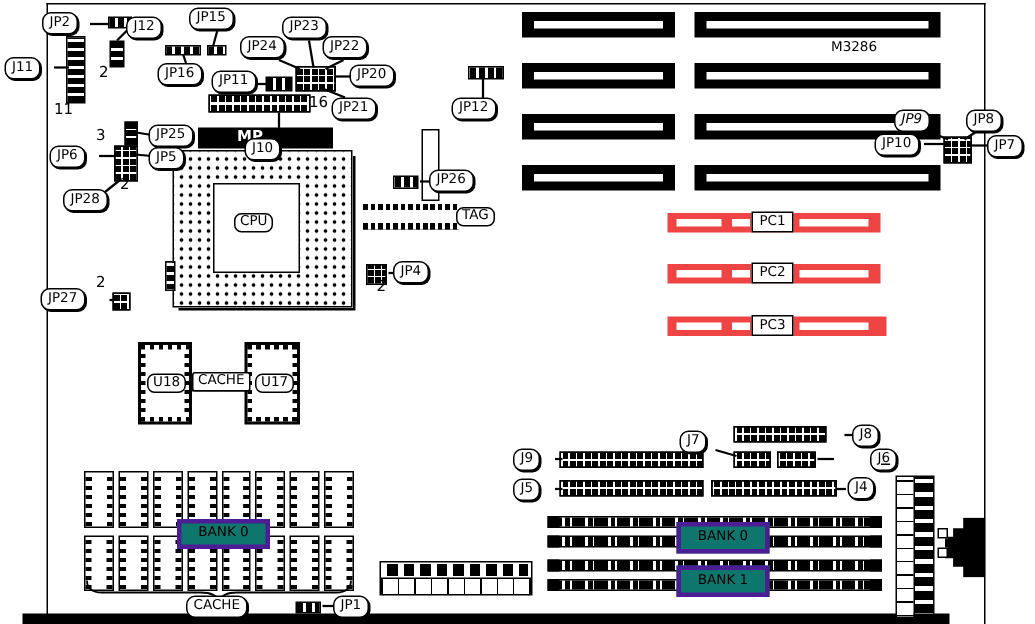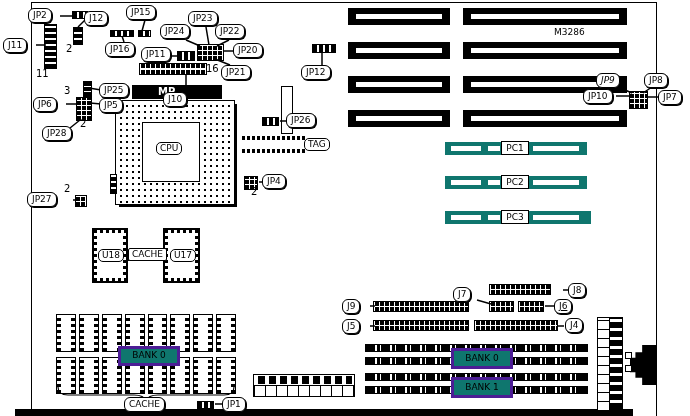--- a/index.html
+++ b/index.html
@@ -16,21 +16,21 @@
   .chiplbl{position:absolute;background:#fff;border:1.5px solid #000;border-radius:5px;
        font-size:9px;line-height:11px;padding:0 3px;z-index:8;white-space:nowrap;}
   
   .boxlbl{position:absolute;background:#0f766e;border:3px solid #4c1d95;font-size:9px;
        line-height:12px;text-align:center;z-index:8;white-space:nowrap;}
   .ann{position:absolute;font-size:10px;line-height:10px;z-index:9;}
   
   .isa{position:absolute;background-color:#000;background-image:linear-gradient(#fff,#fff);
        background-size:calc(100% - 16px) 5px;background-position:center;background-repeat:no-repeat;z-index:1;}
   
-  .pcslot{position:absolute;background:#0f766e;z-index:1;}
+  .pcslot{position:absolute;background:#ef4444;z-index:1;}
   .pcseg{position:absolute;background:#fff;height:5px;top:4px;}
   .pclabel{position:absolute;left:56px;top:-1px;width:28px;height:14px;background:#fff;
        border:1px solid #000;font-size:9px;line-height:13px;text-align:center;box-sizing:border-box;}
   
   .hdr{position:absolute;background-color:#000;border:1px solid #000;box-sizing:border-box;
        background-image:repeating-linear-gradient(90deg,#fff 0 1px,transparent 1px 5px),
                         linear-gradient(180deg,transparent 0 42%,#fff 42% 58%,transparent 58% 100%);z-index:2;}
   
   .jmp{position:absolute;background:repeating-linear-gradient(90deg,#000 0 4px,#fff 4px 6px);
        border:1px solid #000;box-sizing:border-box;z-index:2;}
@@ -283,21 +283,21 @@
   <div class="lbl" style="left:262px;top:174px;">JP4</div>
   <div class="lbl" style="left:27px;top:192px;">JP27</div>
   <div class="lbl" style="left:596px;top:73px;font-style:italic;">JP9</div>
   <div class="lbl" style="left:644px;top:73px;">JP8</div>
   <div class="lbl" style="left:583px;top:89px;">JP10</div>
   <div class="lbl" style="left:658px;top:90px;">JP7</div>
   <div class="lbl" style="left:342px;top:299px;">J9</div>
   <div class="lbl" style="left:342px;top:319px;">J5</div>
   <div class="lbl" style="left:453px;top:287px;">J7</div>
   <div class="lbl" style="left:568px;top:283px;">J8</div>
-  <div class="lbl" style="left:554px;top:299px;text-decoration:underline;">J6</div>
+  <div class="lbl" style="left:580px;top:299px;text-decoration:underline;">J6</div>
   <div class="lbl" style="left:565px;top:318px;">J4</div>
   <div class="lbl" style="left:222px;top:397px;">JP1</div>
 
   <div class="ann" style="left:36px;top:69px;">11</div>
   <div class="ann" style="left:66px;top:44px;">2</div>
   <div class="ann" style="left:64px;top:86px;">3</div>
   <div class="ann" style="left:80px;top:119px;">2</div>
   <div class="ann" style="left:64px;top:184px;">2</div>
   <div class="ann" style="left:251px;top:187px;">2</div>
 

